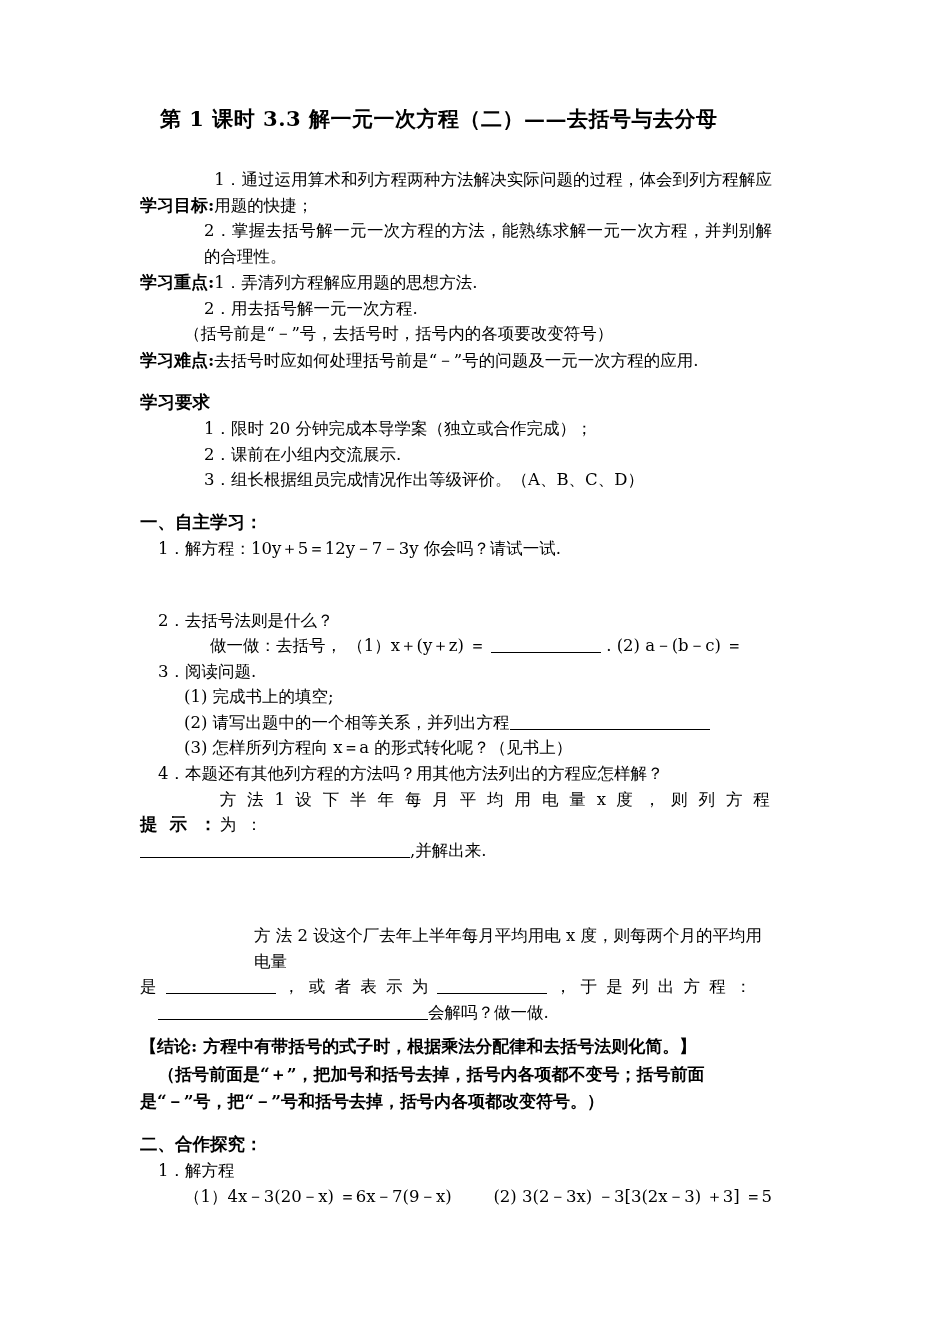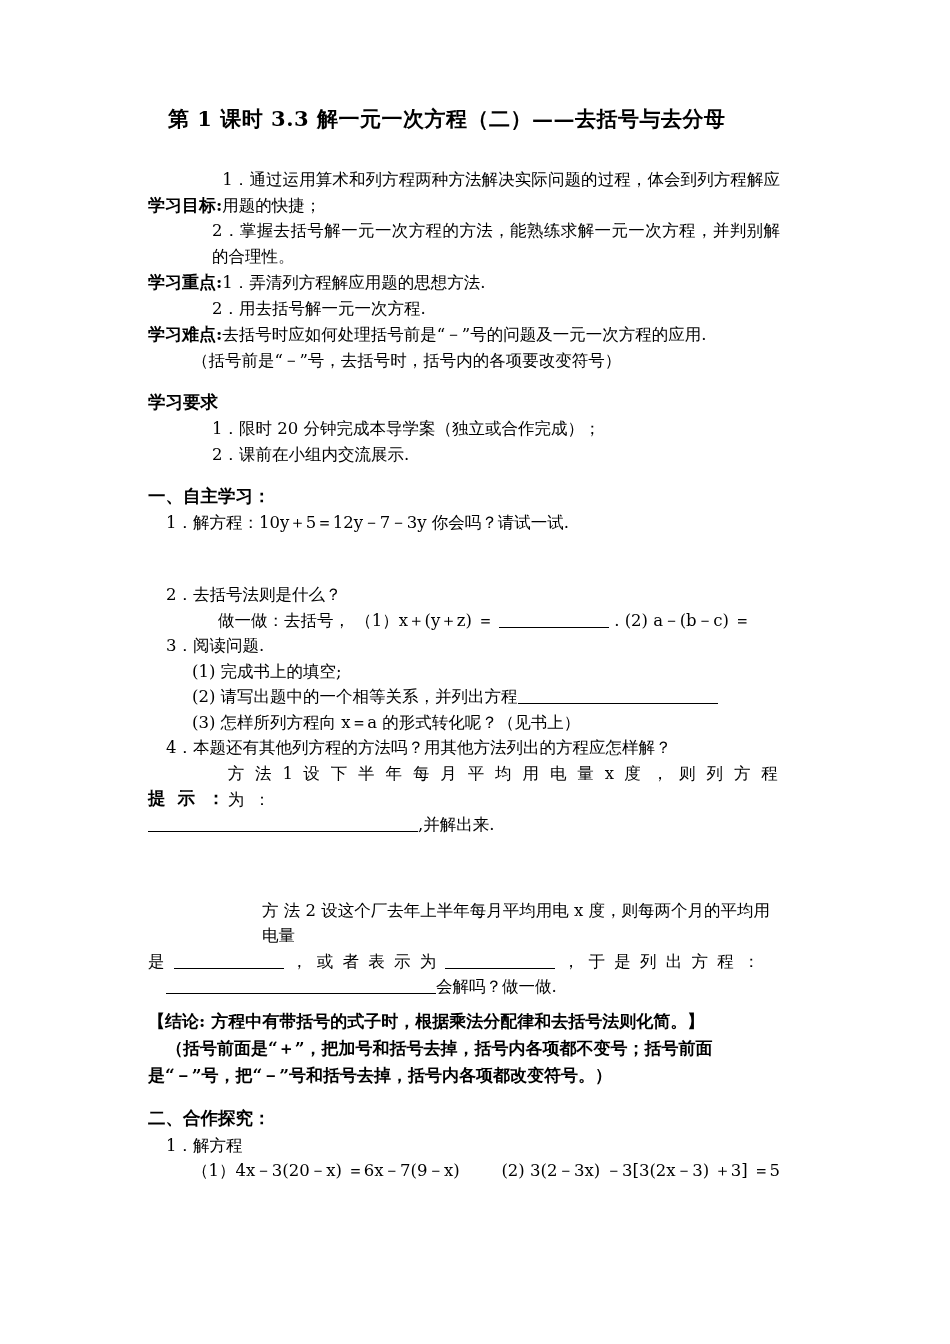--- a/index.html
+++ b/index.html
@@ -10,21 +10,21 @@
   body {
     width: 950px;
     height: 1344px;
     font-family: "DejaVu Serif", "Liberation Serif", serif;
     color: #000000;
     position: relative;
     overflow: hidden;
   }
   .page {
     position: absolute;
-    left: 8px; top: 0;
+    left: 0; top: 0;
     width: 848px;
     height: 1344px;
     box-sizing: border-box;
     padding: 105px 76px 0 140px;
   }
   .doc-title {
     font-size: 21px;
     font-weight: bold;
     letter-spacing: 0.5px;
     margin: 0 0 34px 20px;
@@ -137,32 +137,33 @@
       <div class="lbl">学习重点:</div>
       <div class="body-text">1．弄清列方程解应用题的思想方法.</div>
     </div>
     <div class="row">
       <div class="body-text indent4">2．用去括号解一元一次方程.</div>
     </div>
   </div>
 
   <div class="block">
     <div class="row">
+      <div class="body-text indent2">（括号前是“－”号，去括号时，括号内的各项要改变符号）</div>
+    </div>
+    <div class="row">
       <div class="lbl">学习难点:</div>
       <div class="body-text">去括号时应如何处理括号前是“－”号的问题及一元一次方程的应用.</div>
-    </div>
-    <div class="row">
-      <div class="body-text indent2">（括号前是“－”号，去括号时，括号内的各项要改变符号）</div>
     </div>
   </div>
 
   <div class="block">
     <div class="sec-head">学习要求</div>
     <div class="indent4">1．限时 20 分钟完成本导学案（独立或合作完成）；</div>
     <div class="indent4">2．课前在小组内交流展示.</div>
+    <div class="indent4">3．组长根据组员完成情况作出等级评价。（A、B、C、D）</div>
   </div>
 
   <div class="block">
     <div class="sec-head">一、自主学习：</div>
     <div class="indent1">1．解方程：10y＋5＝12y－7－3y      你会吗？请试一试.</div>
 
     <div class="gap-md"></div>
 
     <div class="indent1">2．去括号法则是什么？</div>
     <div class="indent3">

